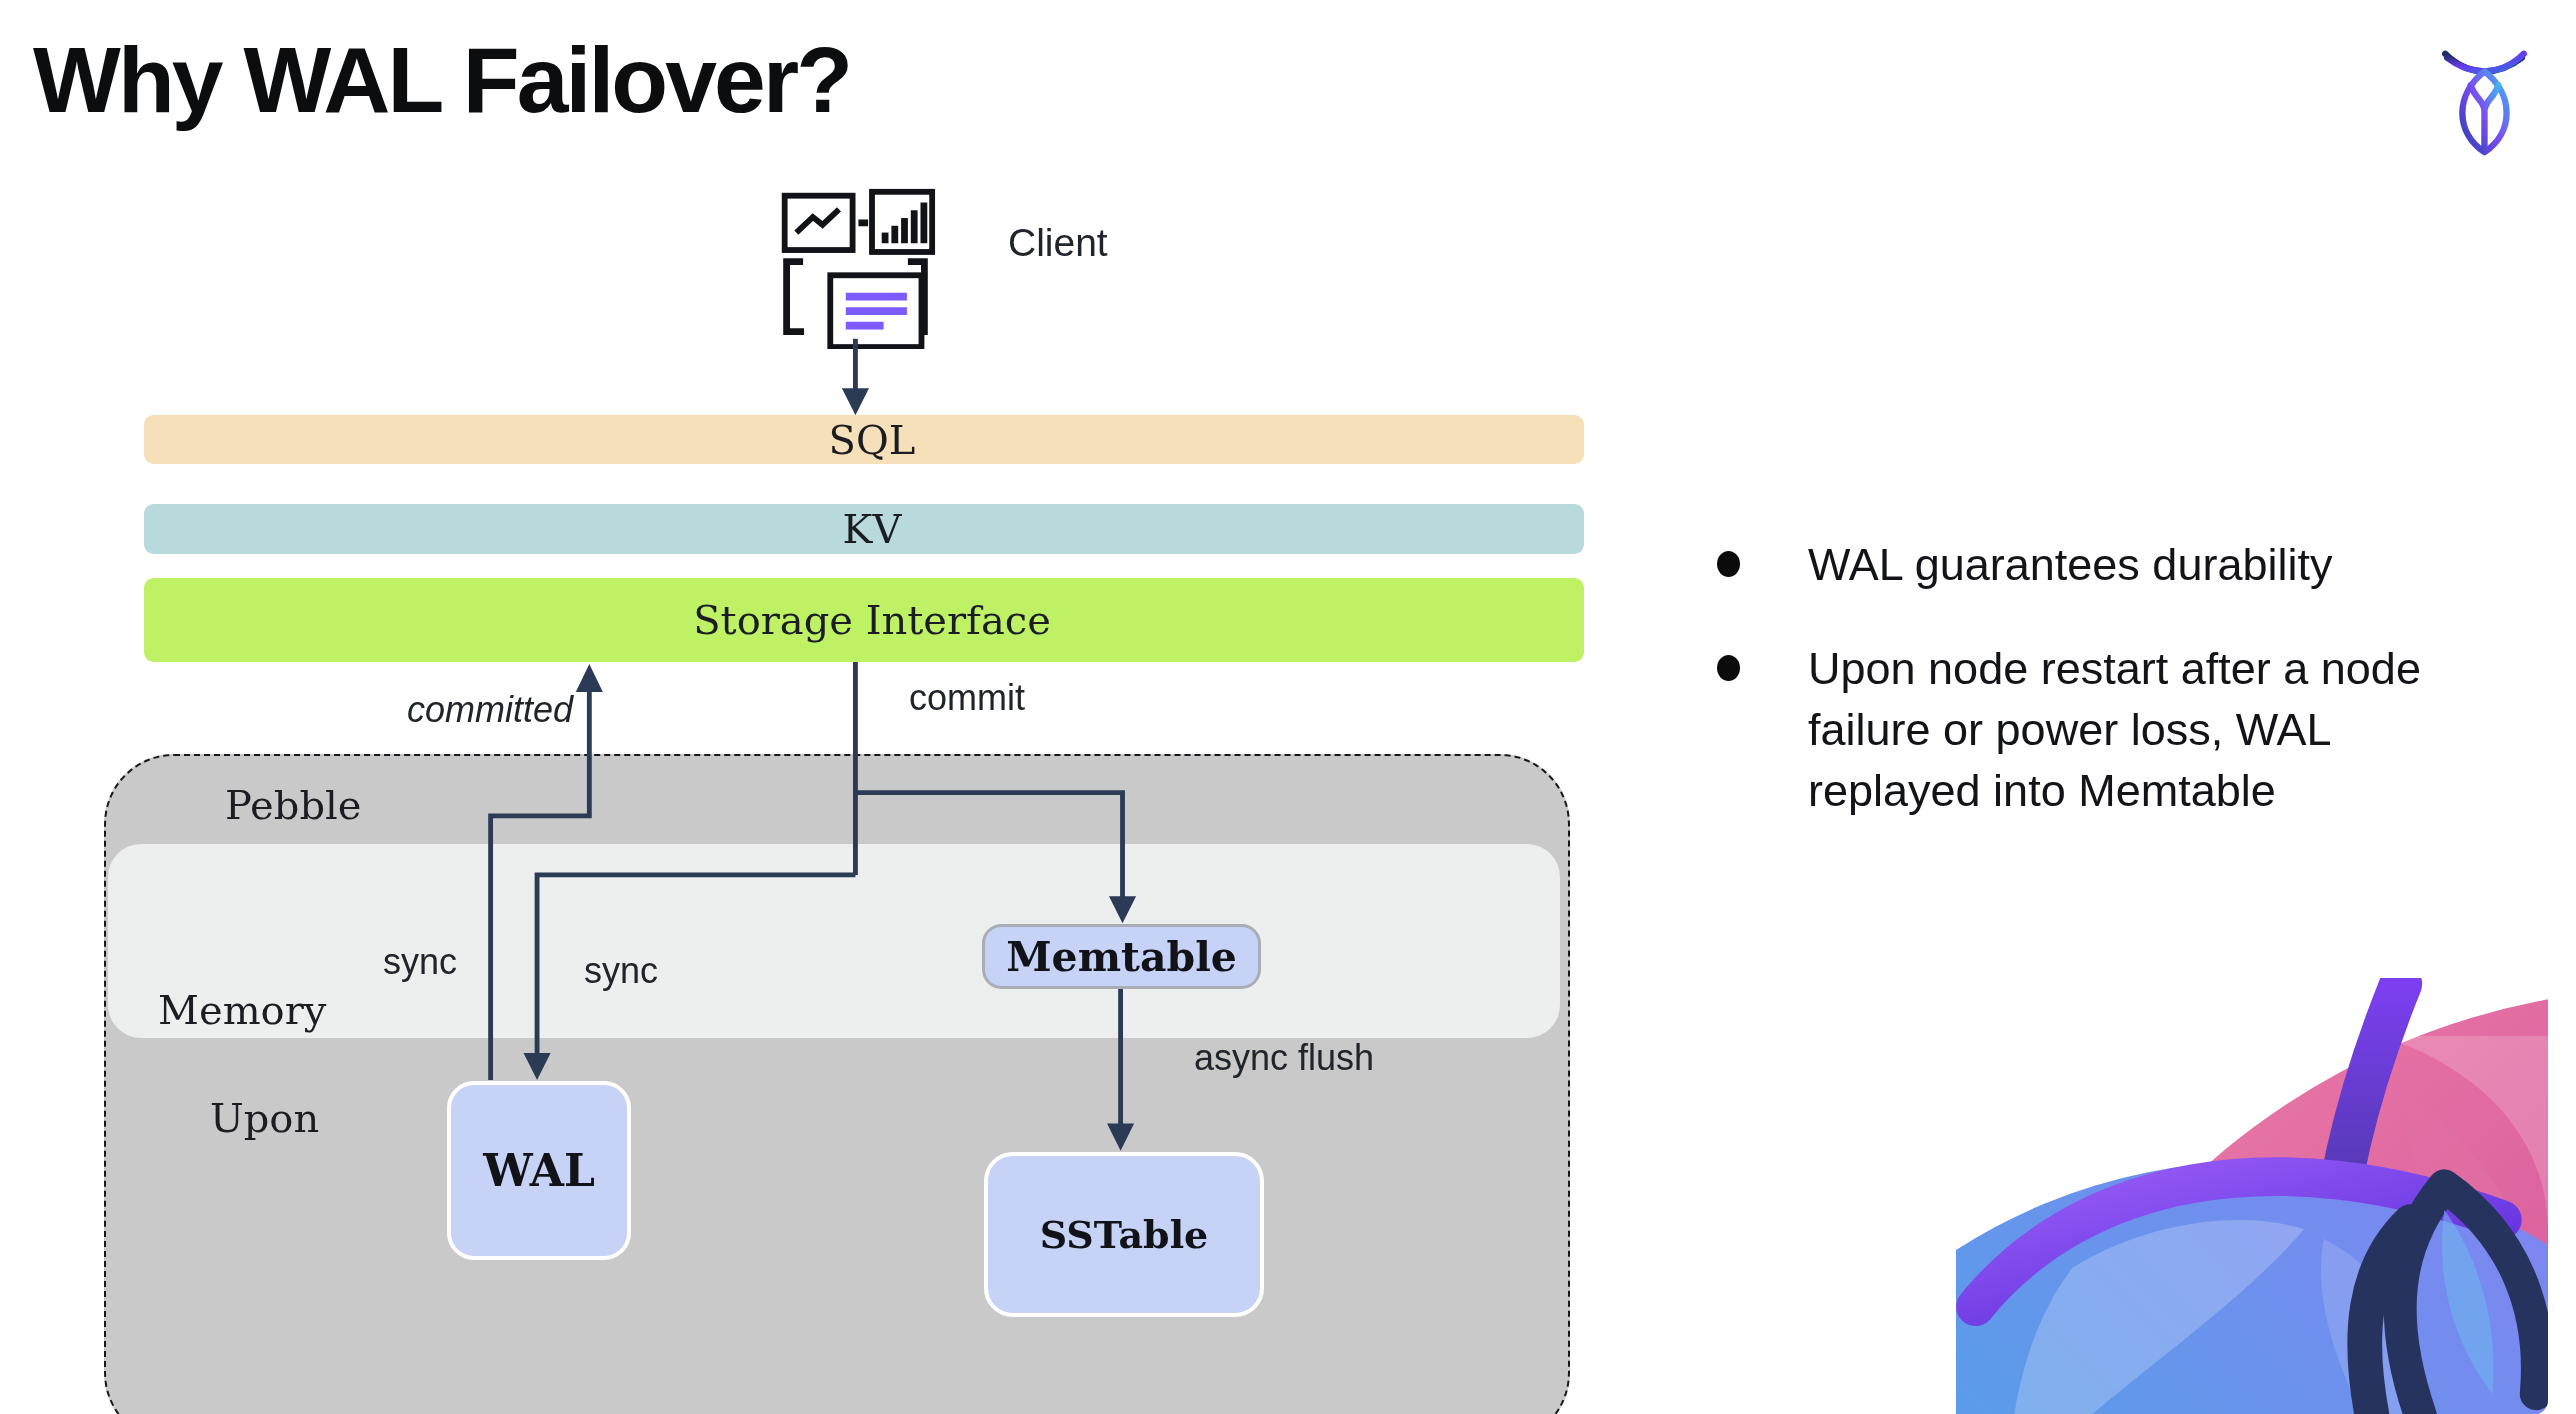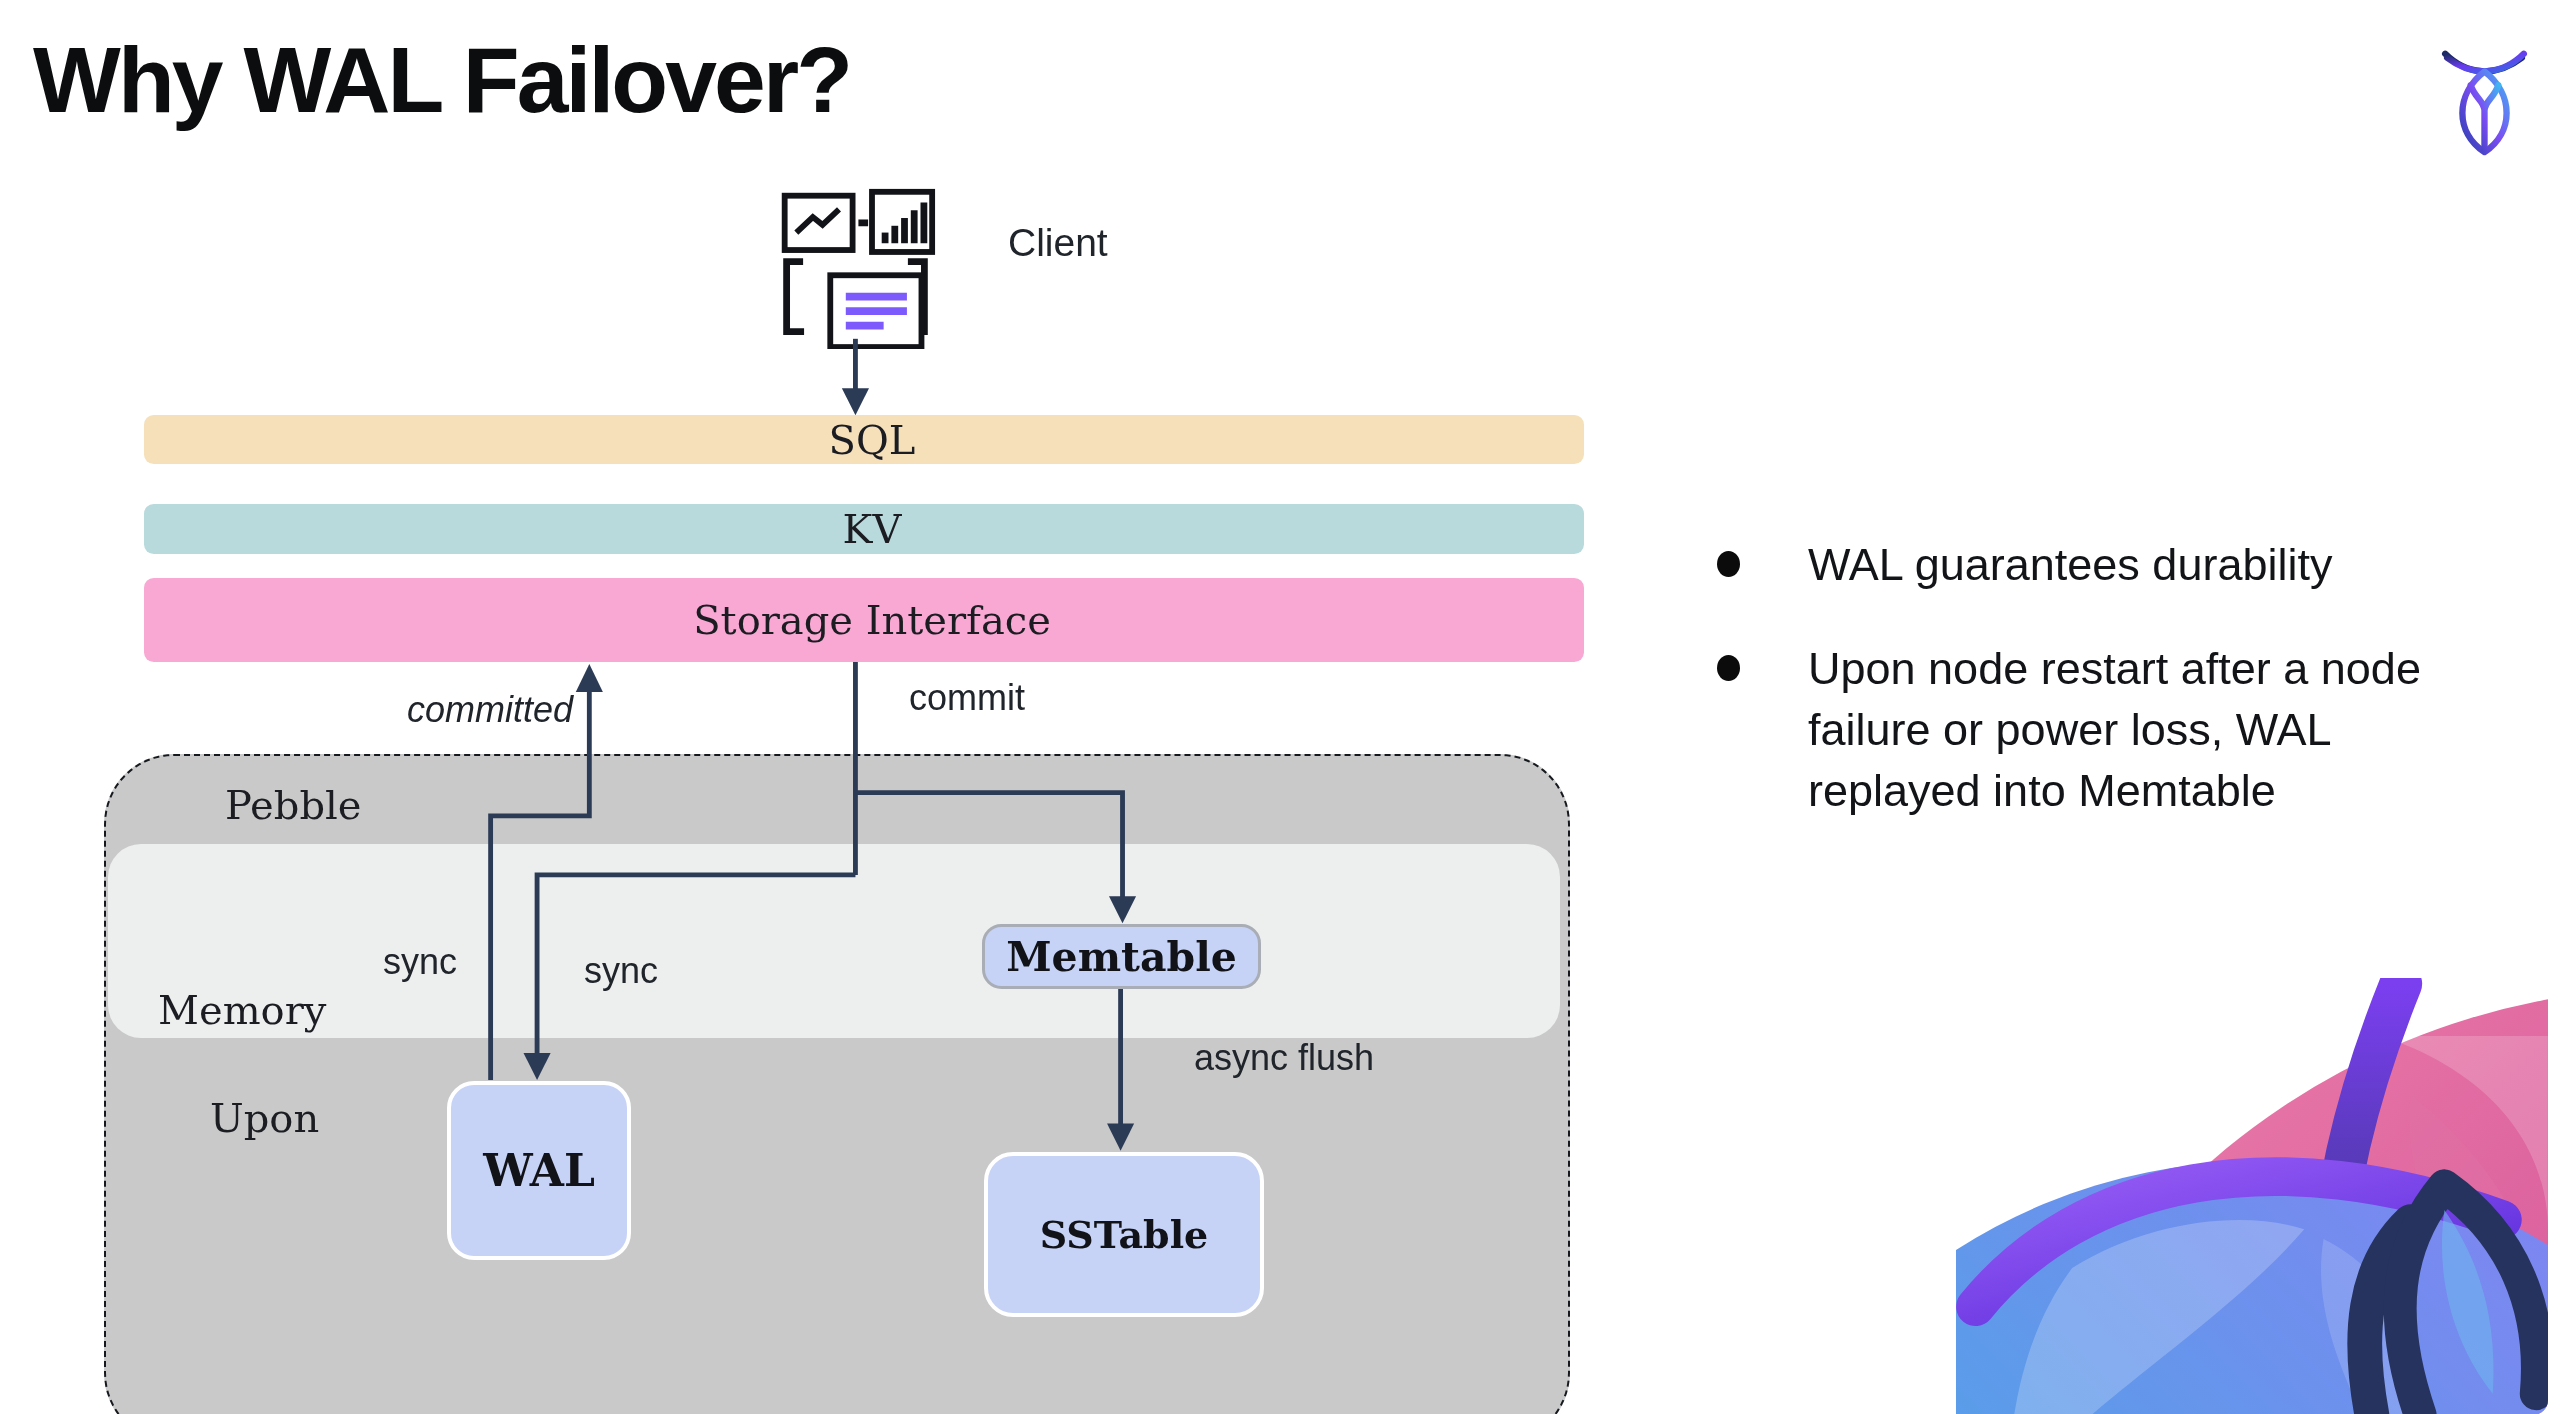--- a/index.html
+++ b/index.html
@@ -13,21 +13,21 @@
 
   
   .sans-label{font-size:36px;color:#20242b;}
   .client-label{left:1008px;top:221px;font-size:39px;}
 
   
   .layer{left:144px;width:1424px;border-radius:9.7px;display:flex;align-items:center;justify-content:center;
          font-family:"DejaVu Serif","Liberation Serif",serif;font-size:40px;color:#1b1d22;padding-left:16px;}
   .layer-sql{top:415px;height:49px;background:#f5e0ba;}
   .layer-kv{top:504px;height:50px;background:#b9dadc;}
-  .layer-storage{top:578px;height:84px;background:#f9a8d4;}
+  .layer-storage{top:578px;height:84px;background:#bef264;}
 
   
   .pebble-box{left:104px;top:754px;width:1466px;height:689px;background:#c9c9c9;
               border:2.9px dashed #15181d;border-radius:70px;box-sizing:border-box;}
   .memory-band{left:108px;top:844px;width:1452px;height:194px;background:#edeeee;border-radius:33px;}
   .serif-label{font-family:"DejaVu Serif","Liberation Serif",serif;font-size:40px;color:#1b1d22;}
   .pebble-label{left:225px;top:782px;}
   .memory-label{left:158px;top:977px;margin-top:10px;}
   .disk-label{left:210px;top:1095px;}
 

